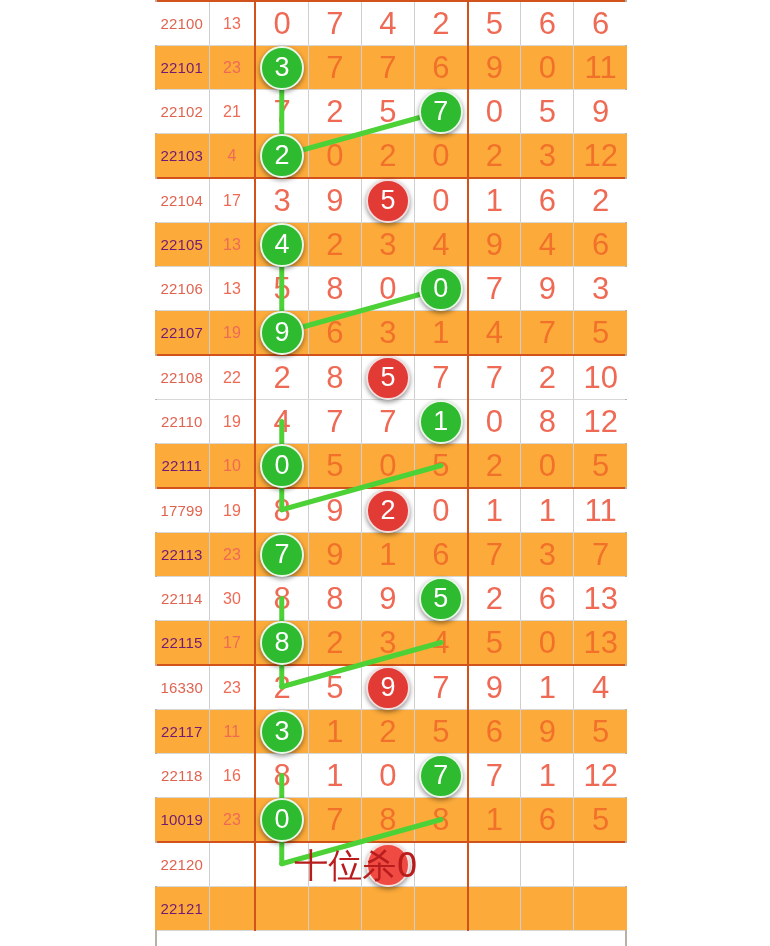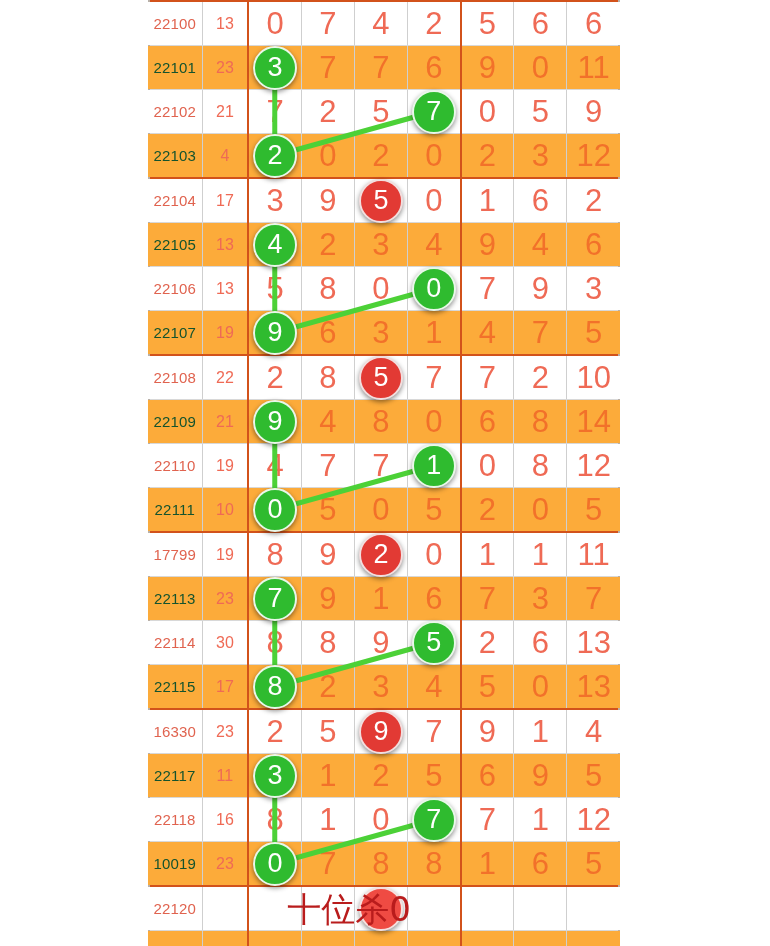--- a/index.html
+++ b/index.html
@@ -1,30 +1,30 @@
 <!DOCTYPE html>
 <html><head>
 <meta charset="utf-8">
 <style>
   html,body{margin:0;padding:0;background:#fff;}
   body{width:770px;height:946px;font-family:"Liberation Sans","DejaVu Sans",sans-serif;}
   #stage{position:relative;width:770px;height:946px;overflow:hidden;}
-  #table-wrap{position:absolute;left:148px;top:0;width:472px;height:946px;}
+  #table-wrap{position:absolute;left:155px;top:0;width:472px;height:946px;}
   table.grid{border-collapse:collapse;width:472px;table-layout:fixed;}
   table.grid col.c-id{width:54px}
   table.grid col.c-sum{width:46px}
   table.grid col.c-n{width:53px}
   table.grid col.c-t{width:53px}
   td{height:43px;padding:0;text-align:center;vertical-align:middle;
      border-right:1px solid #cfcfcf;border-bottom:1px solid #d8d8d8;
      color:#ef6a55;position:relative;}
   tr.band td{background:#fcab3a;}
   tr.plain td{background:#ffffff;}
   td.id{font-size:15px;color:#e0634f;letter-spacing:.2px;text-align:center;}
-  tr.band td.id{color:#14532d;}
+  tr.band td.id{color:#701a75;}
   td.sum{font-size:16px;}
   td.num{font-size:31px;font-weight:400;line-height:1;}
   tr.band td.num{color:#f2712a;}
   td.sep-r{border-right:2px solid #d2521b;}
   tr.row-sep td{border-bottom:2px solid #d2521b;}
   tr.top-edge td{border-top:2px solid #d2521b;}
   td.last{border-right:none;}
   #table-wrap .edge-l{position:absolute;left:0;top:0;width:2px;height:946px;background:#b9b0a8;}
   #table-wrap .edge-r{position:absolute;right:0;top:0;width:2px;height:946px;background:#b9b0a8;}
   .marker{position:absolute;left:50%;top:50%;transform:translate(-50%,-50%);
@@ -152,31 +152,20 @@
             <td class="id">22108</td>
             <td class="sum sep-r">22</td>
             <td class="num" id="cell-8-0">2</td>
             <td class="num" id="cell-8-1">8</td>
             <td class="num" id="cell-8-2">5<div class="marker red">5</div></td>
             <td class="num sep-r" id="cell-8-3">7</td>
             <td class="num" id="cell-8-4">7</td>
             <td class="num" id="cell-8-5">2</td>
             <td class="num last" id="cell-8-6">10</td>
           </tr>
-          <tr class="band">
-            <td class="id">22109</td>
-            <td class="sum sep-r">21</td>
-            <td class="num" id="cell-9-0">9<div class="marker green">9</div></td>
-            <td class="num" id="cell-9-1">4</td>
-            <td class="num" id="cell-9-2">8</td>
-            <td class="num sep-r" id="cell-9-3">0</td>
-            <td class="num" id="cell-9-4">6</td>
-            <td class="num" id="cell-9-5">8</td>
-            <td class="num last" id="cell-9-6">14</td>
-          </tr>
           <tr class="plain">
             <td class="id">22110</td>
             <td class="sum sep-r">19</td>
             <td class="num" id="cell-10-0">4</td>
             <td class="num" id="cell-10-1">7</td>
             <td class="num" id="cell-10-2">7</td>
             <td class="num sep-r" id="cell-10-3">1<div class="marker green">1</div></td>
             <td class="num" id="cell-10-4">0</td>
             <td class="num" id="cell-10-5">8</td>
             <td class="num last" id="cell-10-6">12</td>

